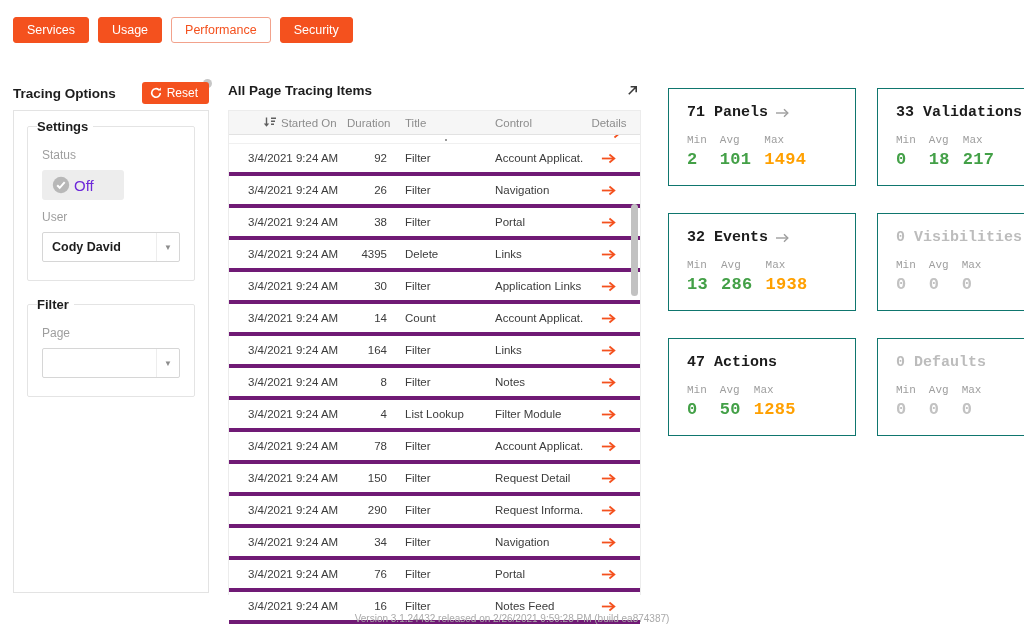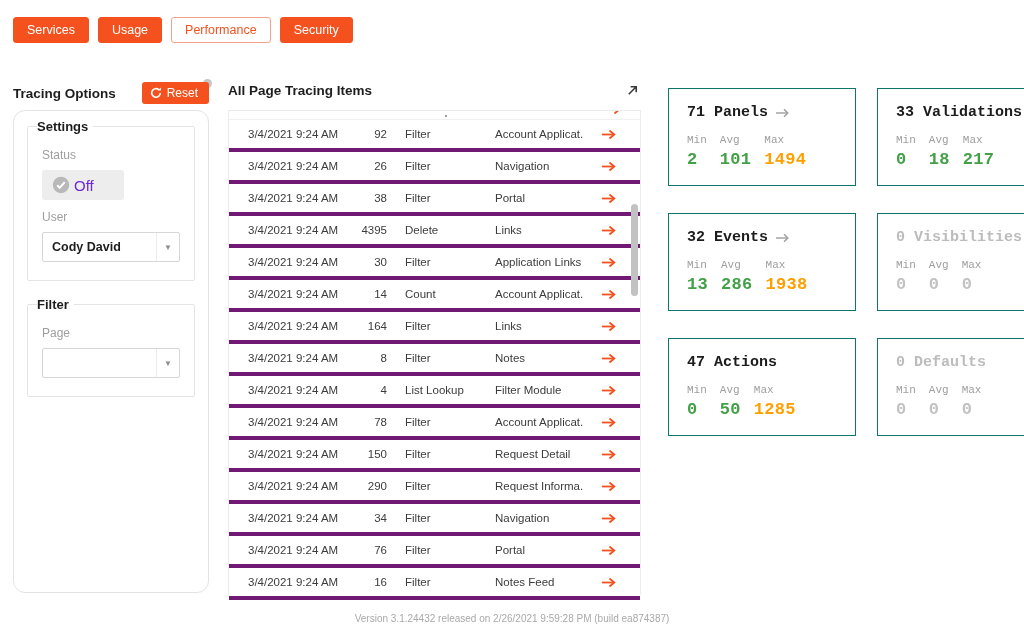--- a/index.html
+++ b/index.html
@@ -15,21 +15,21 @@
   
   .left-header{position:absolute;left:13px;top:81px;width:196px;height:24px;display:flex;
                align-items:center;justify-content:space-between;gap:20px;}
   .section-title{font-size:13.5px;font-weight:bold;color:#1d1d1d;}
   .reset-wrap{position:relative;}
   .reset-dot{position:absolute;top:-3px;right:-3px;width:9px;height:9px;border-radius:50%;background:#c6c6c6;}
   .reset-btn{position:relative;display:flex;align-items:center;gap:5px;background:#f4511e;color:#fff;
              border:none;border-radius:3px;font-family:"Liberation Sans",sans-serif;
              font-size:12px;padding:4px 11px 4px 8px;cursor:pointer;}
   .left-panel{position:absolute;left:13px;top:110px;width:196px;height:483px;border:1px solid #e3e3e3;
-              border-radius:12px;box-sizing:border-box;padding:8px 13px;background:#fff;}
+              border-radius:0;box-sizing:border-box;padding:8px 13px;background:#fff;}
   fieldset{border:1px solid #e4e4e4;border-radius:2px;margin:0 0 16px;padding:4px 14px 18px;}
   legend{font-size:13px;font-weight:bold;color:#1d1d1d;padding:0 5px 0 0;margin-left:-5px;}
   .fld-label{font-size:12px;color:#9e9e9e;margin:10px 0 8px;}
   .toggle-off{width:62px;height:30px;background:#ededed;border-radius:3px;display:flex;align-items:center;
               gap:4px;padding:0 10px;color:#6d28d9;font-size:15px;cursor:default;}
   .select{height:28px;border:1px solid #d6d6d6;border-radius:2px;background:#fff;display:flex;
           align-items:center;justify-content:space-between;padding-left:9px;cursor:pointer;}
   .select-value{font-weight:bold;font-size:12.5px;color:#1d1d1d;white-space:nowrap;}
   .select-caret{width:22px;align-self:stretch;border-left:1px solid #ededed;display:flex;
                 align-items:center;justify-content:center;color:#8d8d8d;font-size:8px;}
@@ -137,20 +137,34 @@
     <span class="section-title">All Page Tracing Items</span>
     <button class="expand-btn">
       <svg width="13" height="13" viewBox="0 0 14 14">
         <path d="M3 11L11 3M5 3h6v6" stroke="#3a3a3a" stroke-width="1.7" fill="none"></path>
       </svg>
     </button>
   </div>
 
   <div class="table-panel">
 
+    <div class="t-head">
+      <span class="h-date">
+        <svg width="13" height="11" viewBox="0 0 13 11">
+          <path d="M3.5 0.5v7.5" stroke="#5f5f5f" stroke-width="1.4"></path>
+          <path d="M0.8 6.4l2.7 3.4 2.7-3.4z" fill="#5f5f5f"></path>
+          <path d="M8 1.2h5M8 4.2h4M8 7.2h3" stroke="#5f5f5f" stroke-width="1.4"></path>
+        </svg>
+        <span>Started On</span>
+      </span>
+      <span class="h-dur">Duration</span>
+      <span class="h-title">Title</span>
+      <span class="h-control">Control</span>
+      <span class="h-details">Details</span>
+    </div>
 
     <div class="sliver">
       <svg width="16" height="11" viewBox="0 0 18 12">
         <path d="M1 6h13" stroke="#f4511e" stroke-width="2" fill="none"></path>
         <path d="M9.5 1.5L15 6l-5.5 4.5" stroke="#f4511e" stroke-width="2" fill="none"></path>
       </svg>
     </div>
 
     <div class="t-rows">
   <div class="t-row">

